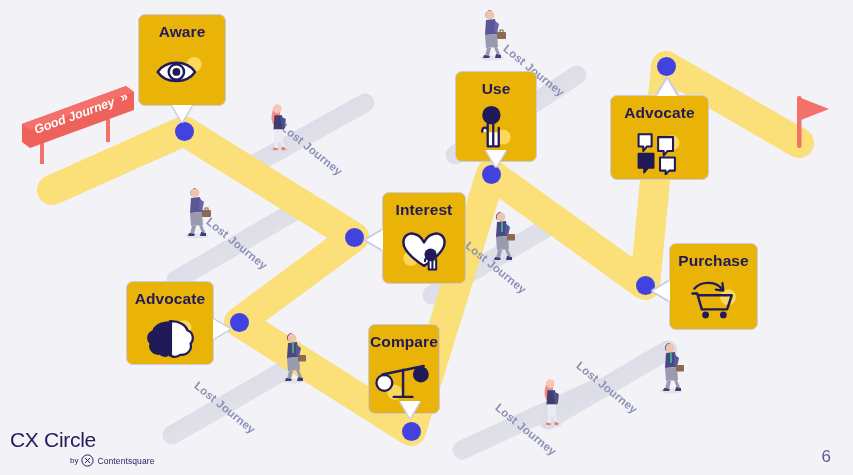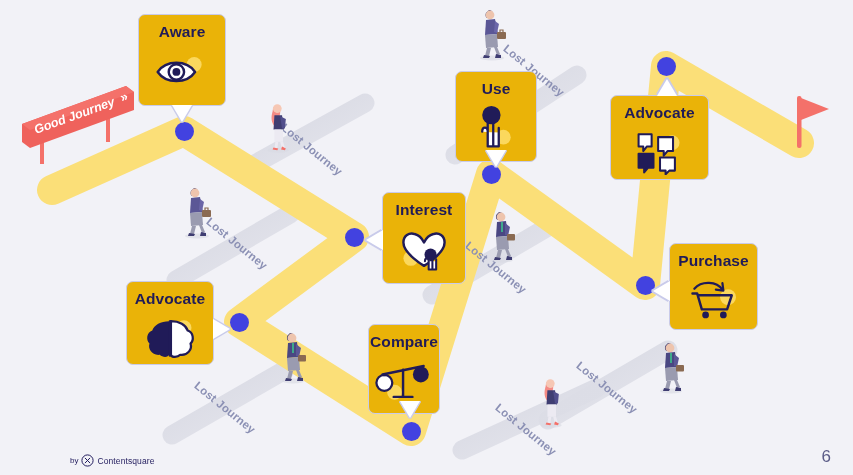--- a/index.html
+++ b/index.html
@@ -402,20 +402,21 @@
       <path d="M6,26 L22,26 L22,41 L16,41 L12,46 L12,41 L6,41 Z" fill="#201b58" stroke="#201b58" stroke-width="2.2" stroke-linejoin="round"></path>
       <path d="M29,30 L45,30 L45,44 L39,44 L35,48 L35,44 L29,44 Z" fill="#fff" stroke="#201b58" stroke-width="2.2" stroke-linejoin="round"></path>
     </svg>
         </div>
           </div>
       <div class="tail tail-up" style="left:657px;top:79px;"></div>
       <div class="node-dot" style="left:656.5px;top:56.5px;"></div>
     </div>
 
   <div id="brand-logo">
+    <div class="brand-main">CX Circle</div>
     <div class="brand-sub">
       <span class="brand-by">by</span>
       <svg width="13" height="13" viewBox="0 0 13 13">
         <circle cx="6.5" cy="6.5" r="5.6" fill="none" stroke="#221c5e" stroke-width="1"></circle>
         <path d="M4.2,4.2 L8.8,8.8 M8.8,4.2 L4.2,8.8" stroke="#221c5e" stroke-width="1" stroke-linecap="round"></path>
       </svg>
       <span class="brand-name">Contentsquare</span>
     </div>
   </div>
 

